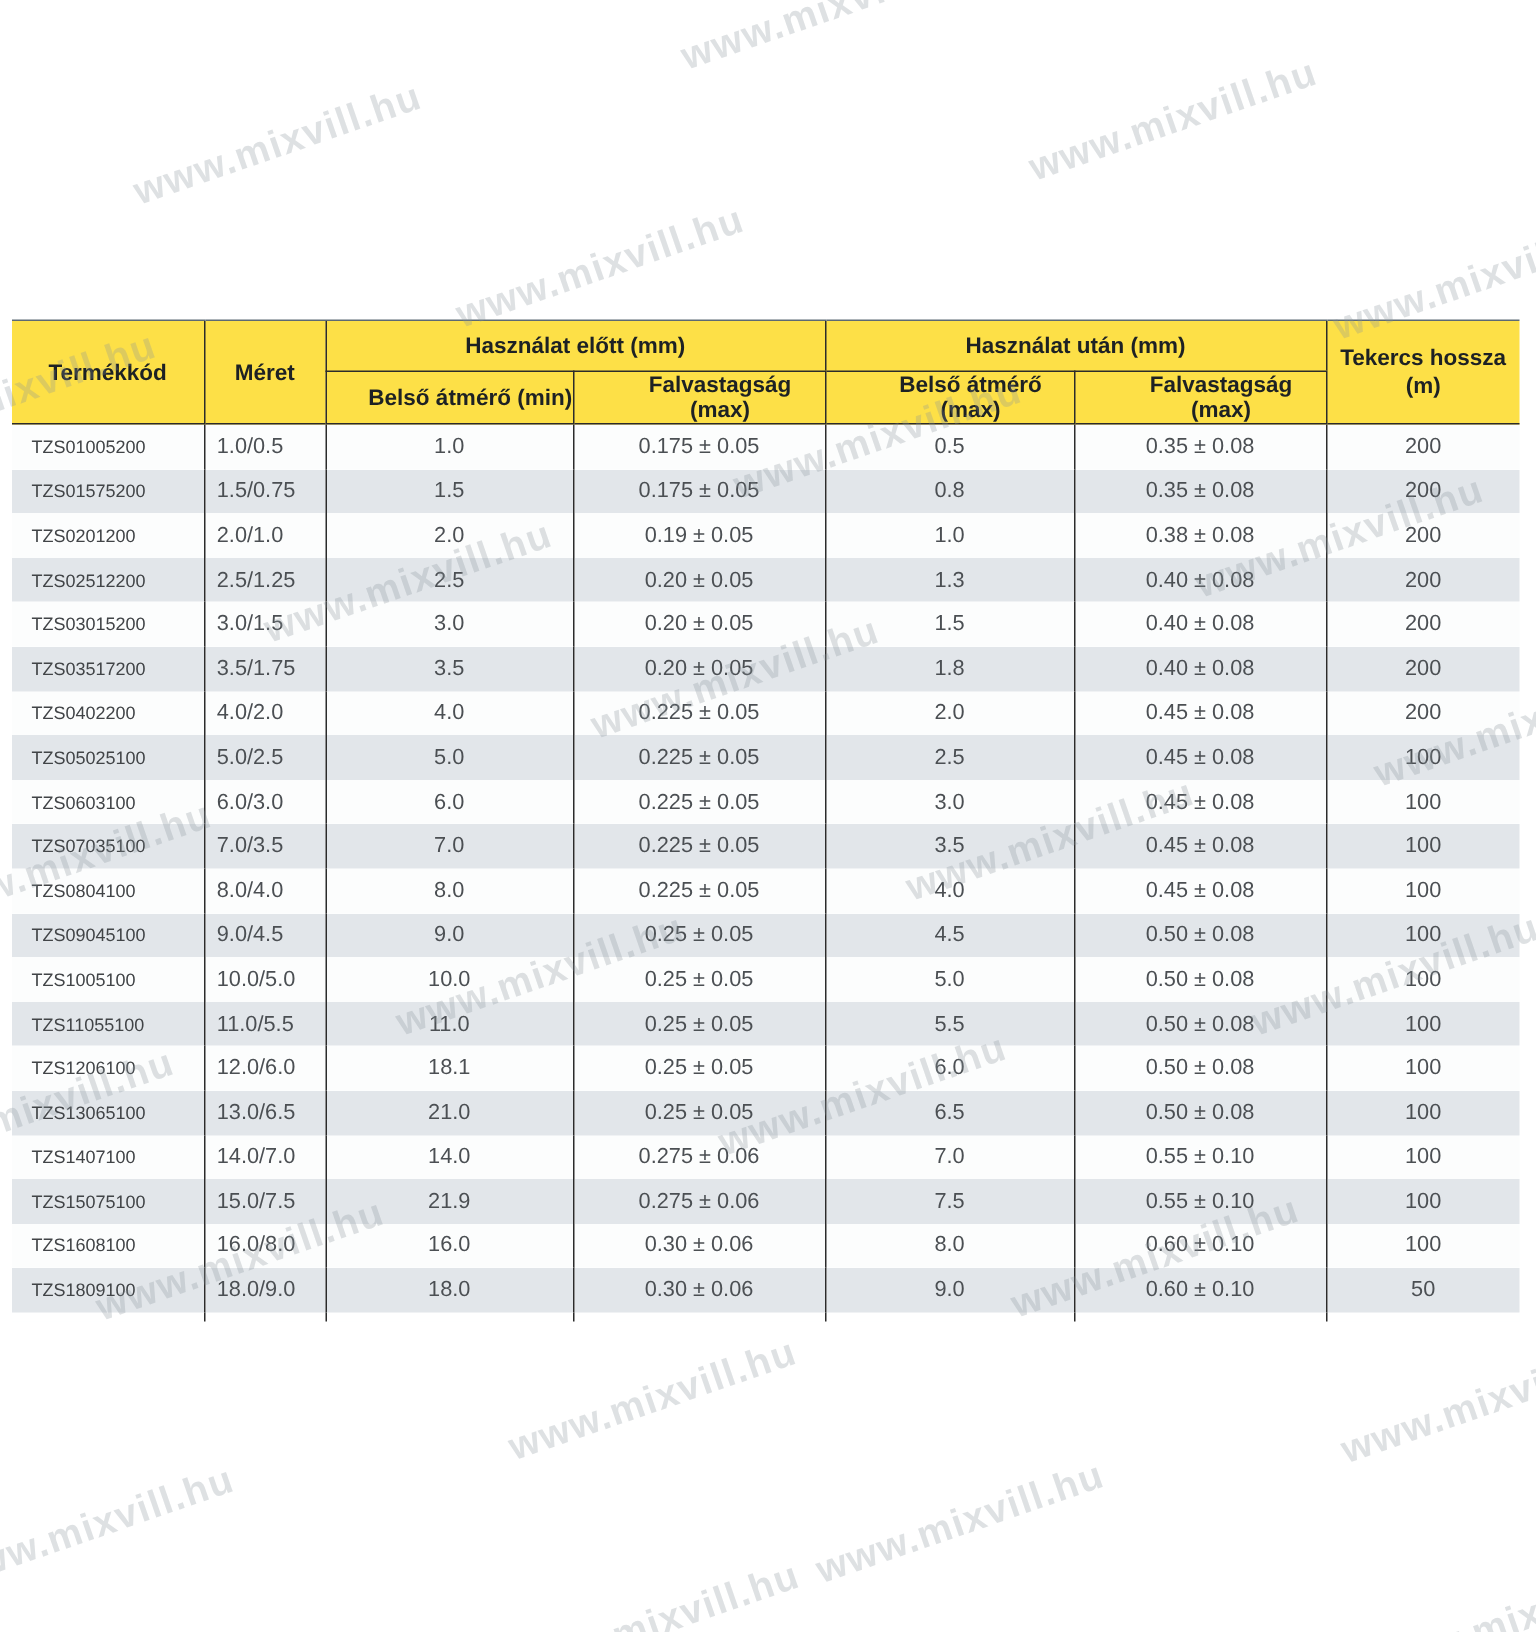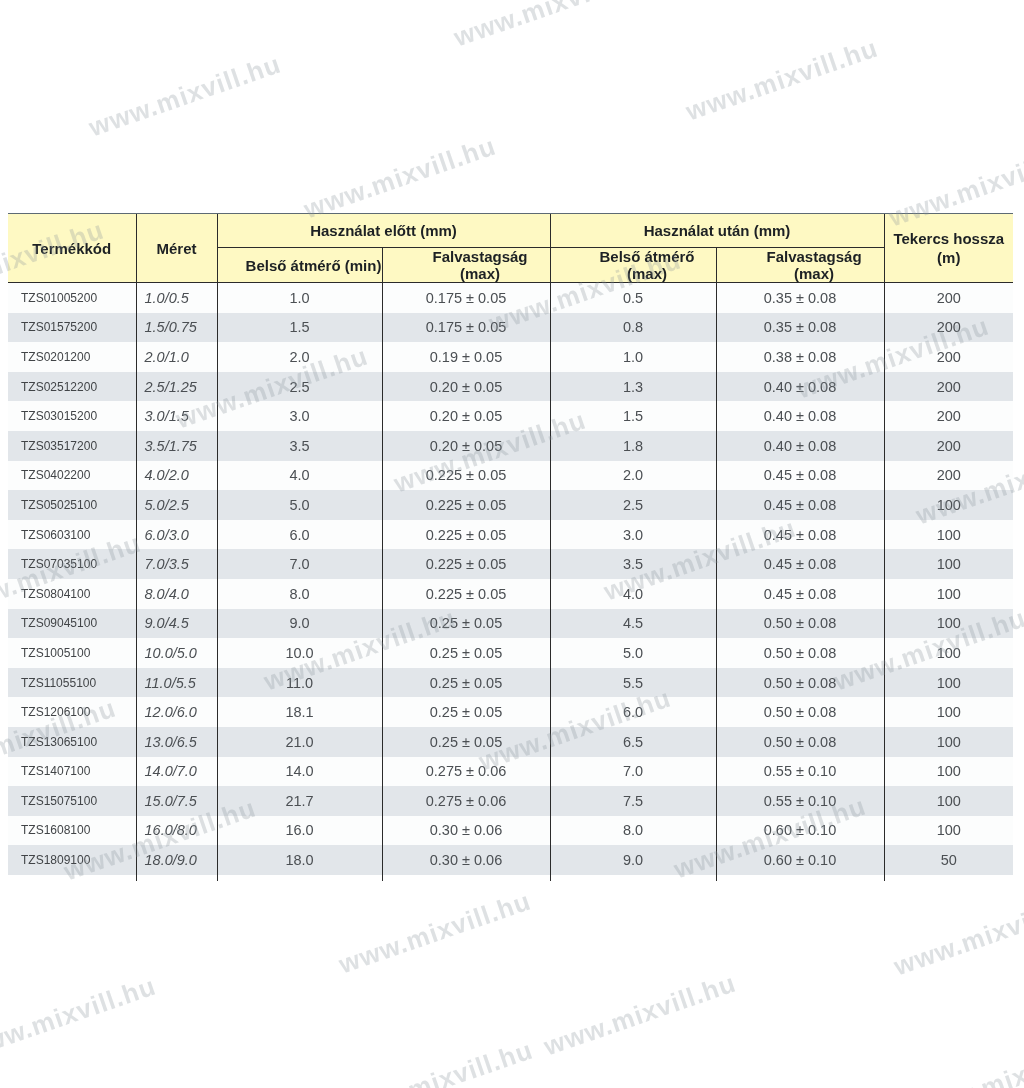--- a/index.html
+++ b/index.html
@@ -13,21 +13,21 @@
 
   
   table.spec {
     position:absolute; left:8px; top:213px;
     width:1005px;
     border-collapse:collapse;
     table-layout:fixed;
     z-index:1;
   }
   thead th {
-    background:#fef9c3;
+    background:#fde047;
     color:#1d2124;
     font-weight:bold;
     font-size:15px;
     text-align:center;
     vertical-align:middle;
     padding:0;
   }
   thead tr.h1 th { border-top:1px solid #5d6a74; }
   thead tr.h1 th.single { height:66px; }
   thead tr.h1 th.grp { height:33px; border-bottom:1px solid #2b2b2b; }
@@ -42,21 +42,21 @@
     vertical-align:middle;
     font-size:14.5px;
     color:#4b4f53;
     padding:0;
     white-space:nowrap;
     overflow:hidden;
   }
   tbody tr:nth-child(odd)  { background:#fcfdfd; }
   tbody tr:nth-child(even) { background:#e2e6ea; }
   tbody td.c-code { text-align:left; padding-left:13px; color:#414447; font-size:12px; }
-  tbody td.c-size { text-align:left; padding-left:8px;font-style:italic; }
+  tbody td.c-size { text-align:left; padding-left:8px; }
   tbody tr.stub td { height:6px; background:#ffffff; }
 
   
   .wm-layer {
     position:absolute; left:0; top:0; width:1024px; height:1088px;
     pointer-events:none; z-index:5; overflow:hidden;
   }
   .wm {
     position:absolute;
     transform:translate(-50%,-50%) rotate(-19deg);
@@ -248,21 +248,21 @@
         <td class="bl c-size">14.0/7.0</td>
         <td class="bl">14.0</td>
         <td class="bl">0.275 ± 0.06</td>
         <td class="bl">7.0</td>
         <td class="bl">0.55 ± 0.10</td>
         <td class="bl">100</td>
       </tr>
       <tr>
         <td class="c-code">TZS15075100</td>
         <td class="bl c-size">15.0/7.5</td>
-        <td class="bl">21.7</td>
+        <td class="bl">21.9</td>
         <td class="bl">0.275 ± 0.06</td>
         <td class="bl">7.5</td>
         <td class="bl">0.55 ± 0.10</td>
         <td class="bl">100</td>
       </tr>
       <tr>
         <td class="c-code">TZS1608100</td>
         <td class="bl c-size">16.0/8.0</td>
         <td class="bl">16.0</td>
         <td class="bl">0.30 ± 0.06</td>

